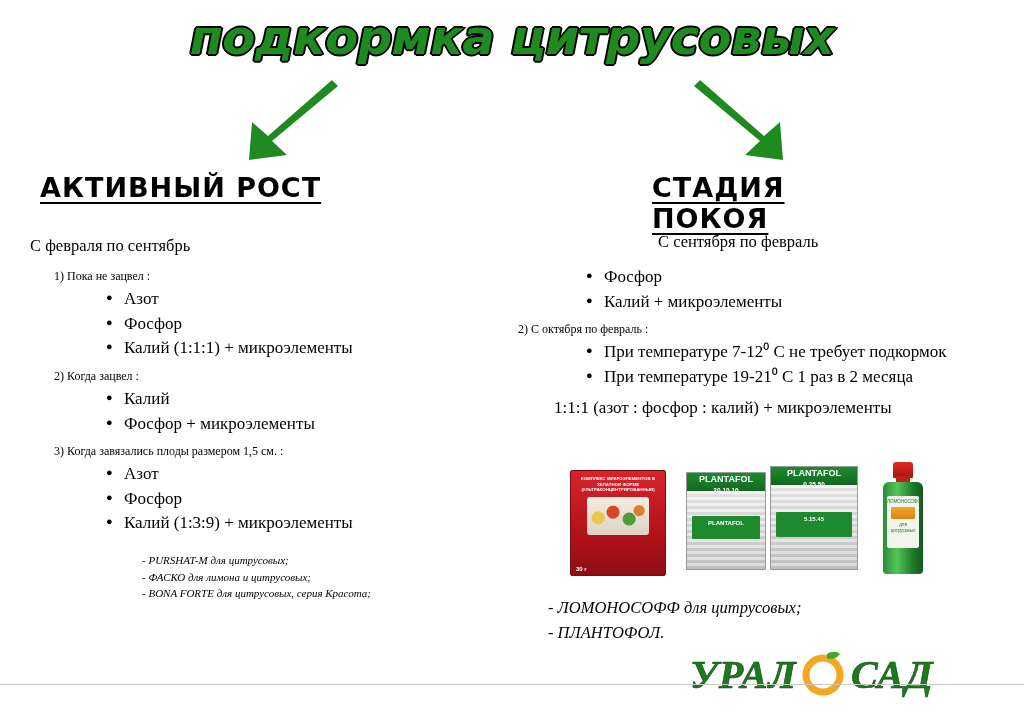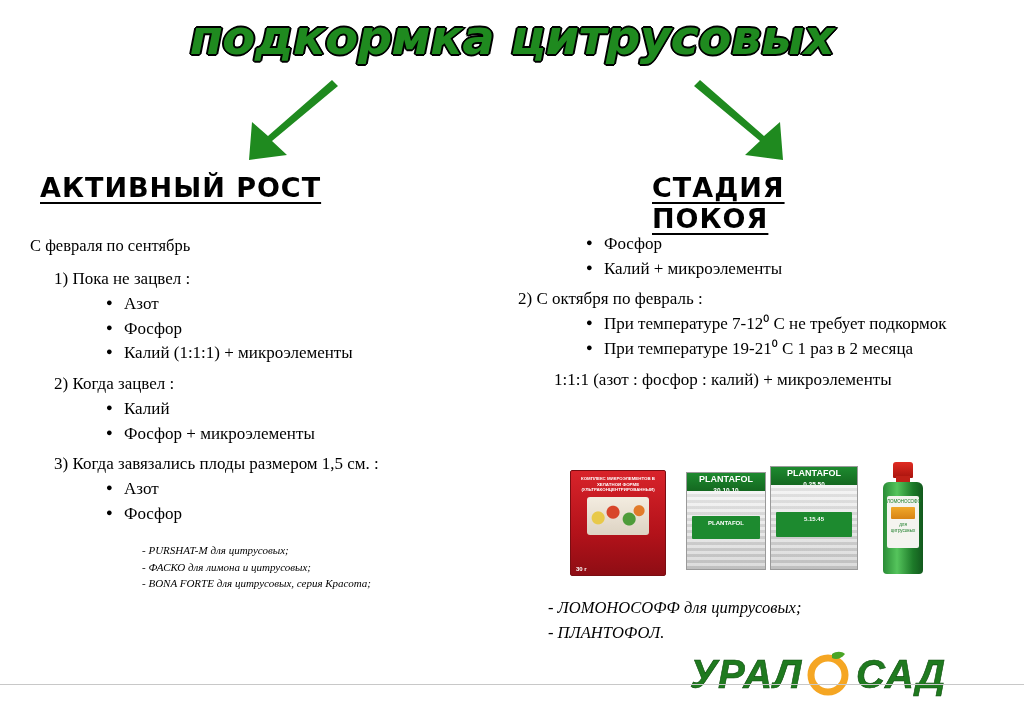--- a/index.html
+++ b/index.html
@@ -95,21 +95,21 @@
 
   .period {
     font-size: 16.5px;
     margin-bottom: 13px;
   }
   .period.indent {
     margin-left: 140px;
   }
 
   .step {
-    font-size: 17px;
+    font-size: 12px;
     margin: 0 0 3px 0;
   }
   .step.pad {
     padding-left: 24px;
   }
   .bullets {
     list-style: none;
     margin: 0 0 8px 0;
     padding: 0 0 0 76px;
   }
@@ -332,21 +332,21 @@
 
   
   .logo {
     position: absolute;
     left: 690px;
     top: 650px;
     width: 310px;
     height: 54px;
   }
   .logo-text {
-    font-family: Liberation Sans, sans-serif;
+    font-family: Liberation Serif, serif;
     font-weight: bold;
     font-style: italic;
     font-size: 40px;
     color: #1f7a1f;
     letter-spacing: 1px;
     -webkit-text-stroke: 0.6px #0d4d0d;
   }
   .bottom-rule {
     position: absolute;
     left: 0;
@@ -392,30 +392,32 @@
     <div class="step pad">2) Когда зацвел :</div>
     <ul class="bullets">
       <li>Калий</li>
       <li>Фосфор + микроэлементы</li>
     </ul>
 
     <div class="step pad">3) Когда завязались плоды размером 1,5 см.  :</div>
     <ul class="bullets">
       <li>Азот</li>
       <li>Фосфор</li>
+      <li>Калий (1:3:9) + микроэлементы</li>
     </ul>
 
     <div class="special-list">
       <div>- PURSHAT-M для цитрусовых;</div>
       <div>- ФАСКО для лимона и цитрусовых;</div>
       <div>- BONA FORTE для цитрусовых, серия Красота;</div>
     </div>
   </div>
 
   <div class="col-right">
+    <div class="period indent">С сентября по февраль</div>
 
     <ul class="bullets r">
       <li>Фосфор</li>
       <li>Калий + микроэлементы</li>
     </ul>
 
     <div class="step">2) С октября по февраль :</div>
     <ul class="bullets r">
       <li>При температуре 7-12⁰ С не требует подкормок</li>
       <li>При температуре 19-21⁰ С 1 раз в 2 месяца</li>

